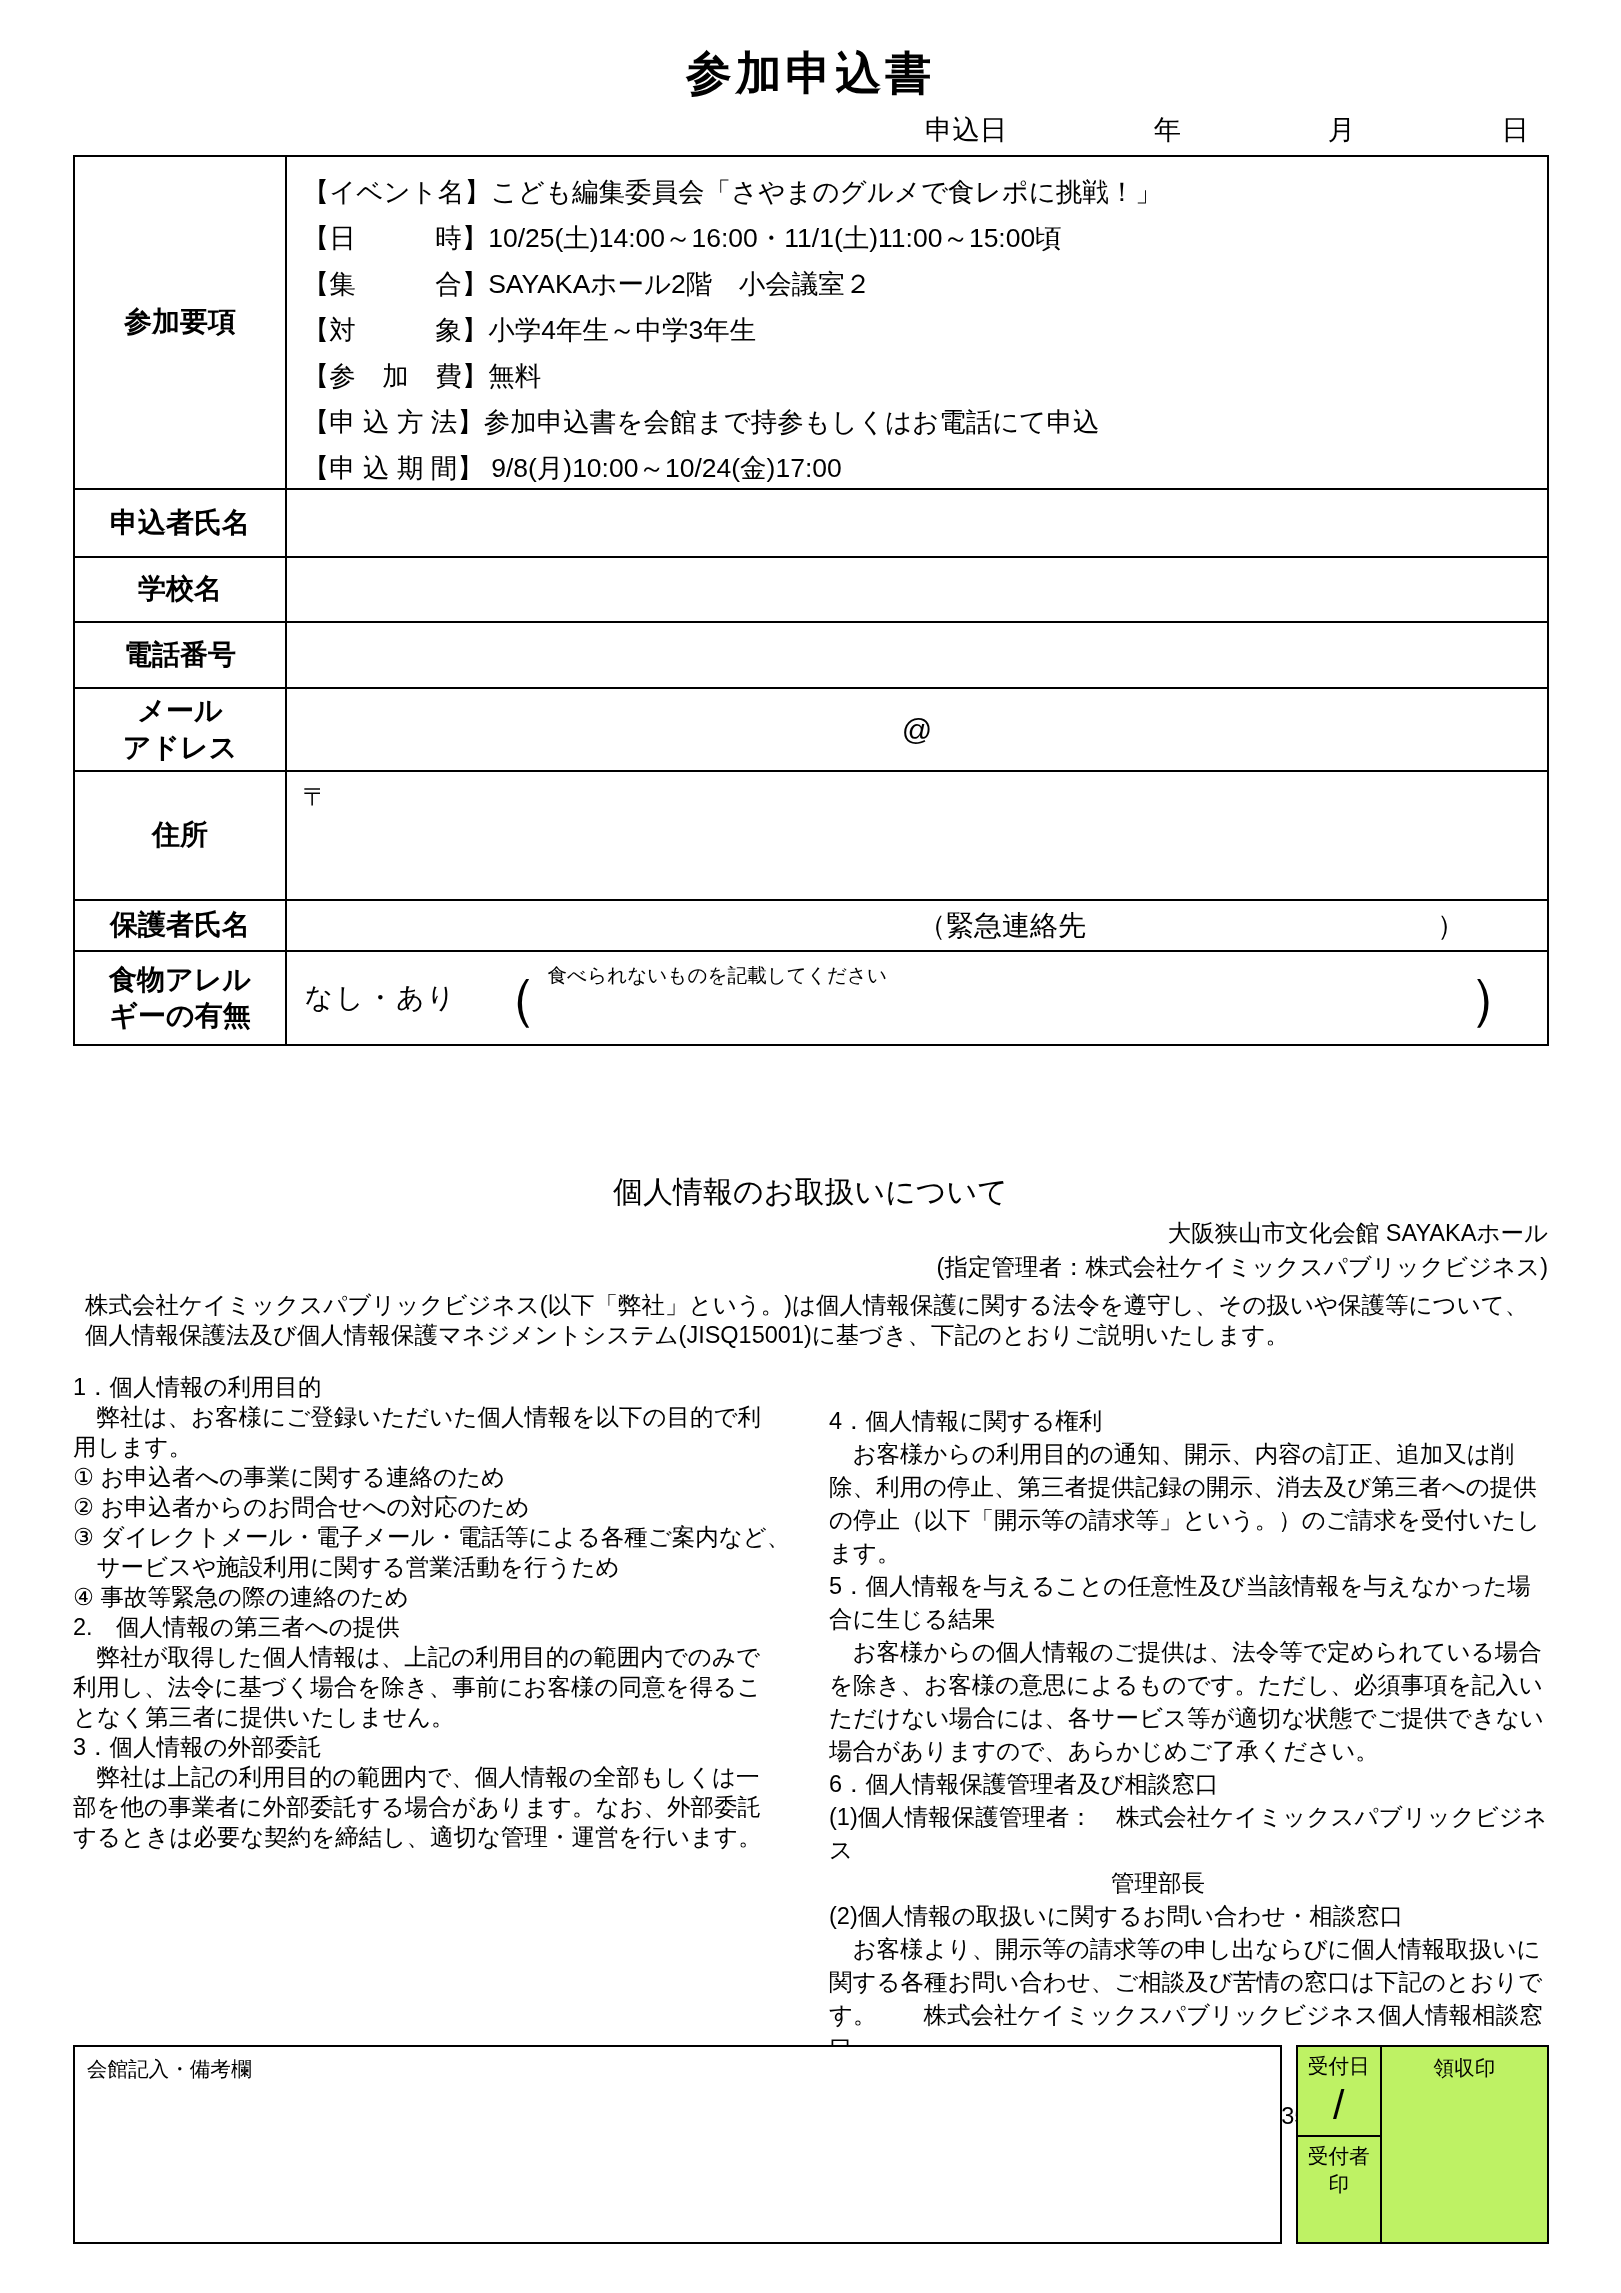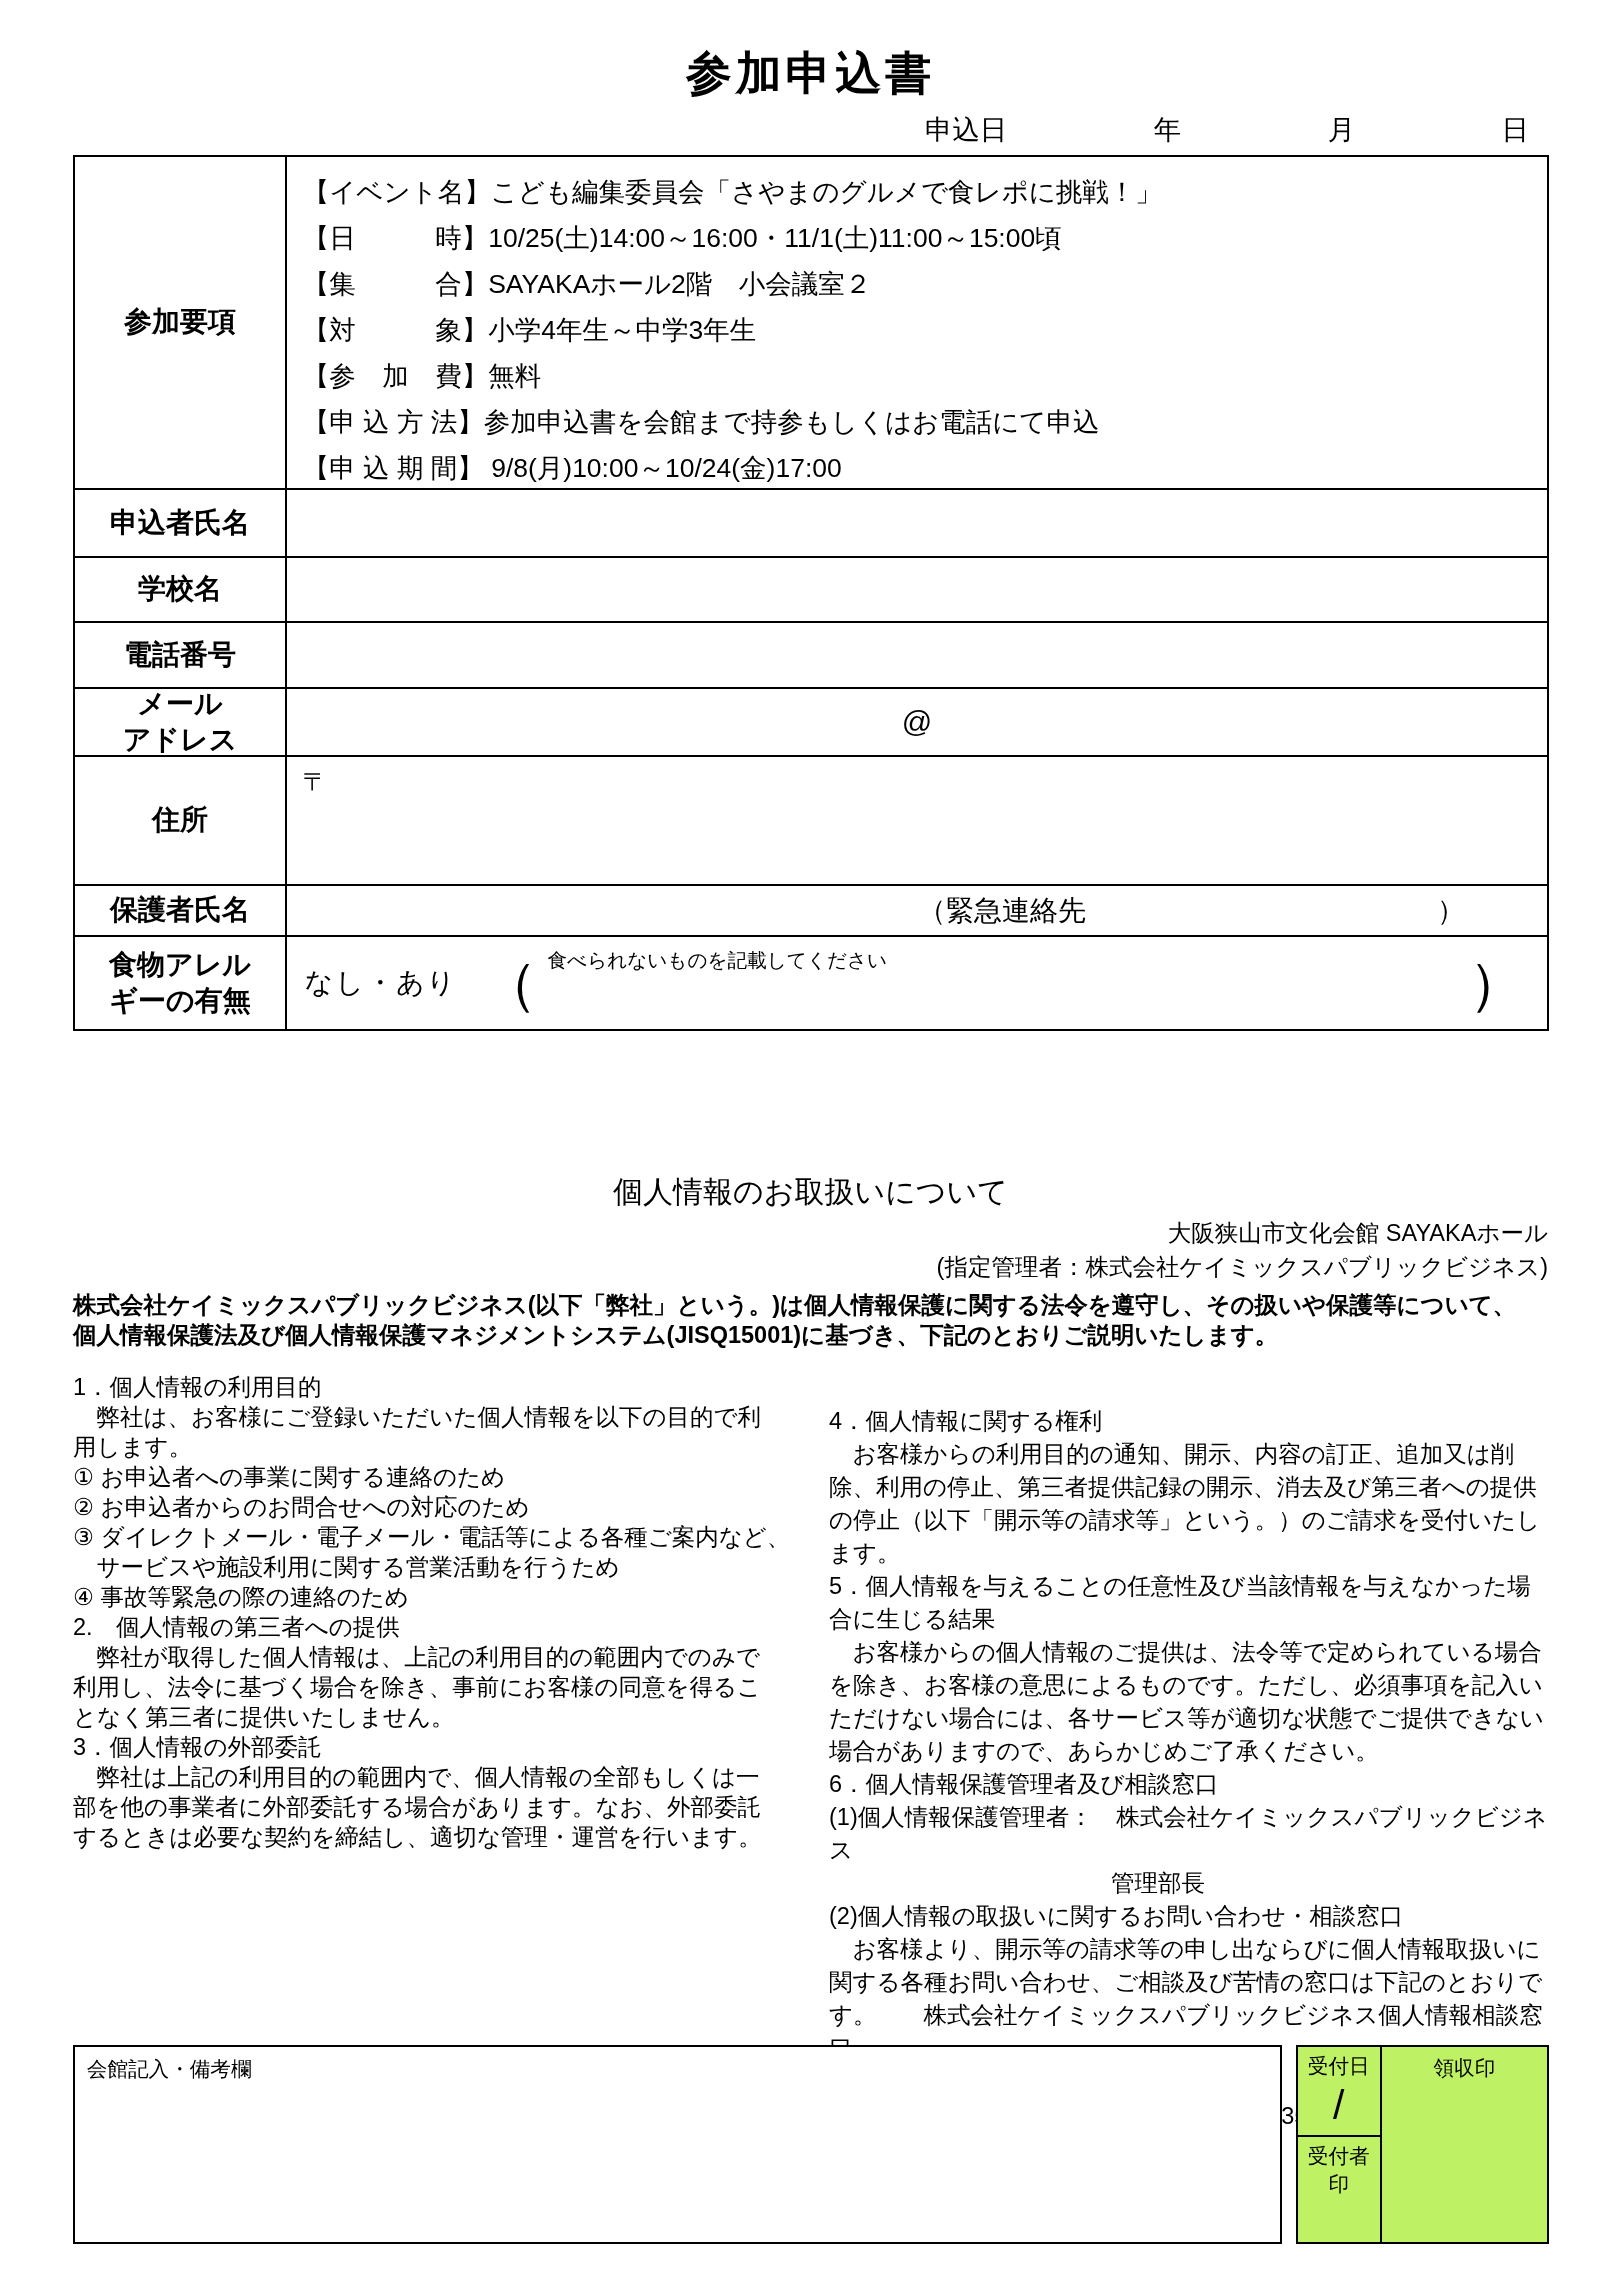--- a/index.html
+++ b/index.html
@@ -60,22 +60,22 @@
   .checkbox{
     width:51px;height:61px;border:5.9px solid #000;box-sizing:border-box;background:#fff;
     flex:0 0 auto;
   }
   .consent-text{margin-left:25.5px;font-size:27.4px;}
   
   .p-heading{position:absolute;top:1172px;left:0;width:100%;text-align:center;font-size:30px;}
   .org1{position:absolute;top:1217px;right:73px;text-align:right;font-size:23.5px;}
   .org2{position:absolute;top:1251px;right:73px;text-align:right;font-size:23.5px;}
   .intro{
-    position:absolute;left:73px;top:1290px;width:1476px;
-    font-size:23.5px;line-height:30px;white-space:pre-line;font-weight:bold;
+    position:absolute;left:85px;top:1290px;width:1476px;
+    font-size:23.5px;line-height:30px;white-space:pre-line;
   }
   .columns{position:absolute;left:73px;top:1372px;width:1476px;display:flex;}
   .col-left{width:727px;font-size:23.5px;line-height:30px;white-space:pre-line;}
   .col-right{flex:1;margin-left:29px;font-size:23.5px;line-height:33px;white-space:pre-line;}
   .tel{text-align:right;white-space:pre;font-size:23.5px;line-height:33px;margin-top:2px;}
   
   .office{position:absolute;left:73px;top:2045px;width:1476px;height:199px;display:flex;box-sizing:border-box;}
   .remarks{
     width:1209px;border:2.9px solid #000;box-sizing:border-box;
     padding:7.8px 11.8px;font-size:20.6px;background:#fff;
@@ -127,21 +127,21 @@
     <div class="frow" style="height:65px">
       <div class="flabel">学校名</div>
       <div class="fcontent"></div>
     </div>
 
     <div class="frow" style="height:66px">
       <div class="flabel">電話番号</div>
       <div class="fcontent"></div>
     </div>
 
-    <div class="frow" style="height:68px">
+    <div class="frow" style="height:83px">
       <div class="flabel">メール
 アドレス</div>
       <div class="fcontent">
         <span class="at-mark">@</span>
       </div>
     </div>
 
     <div class="frow" style="height:129px">
       <div class="flabel">住所</div>
       <div class="fcontent">

